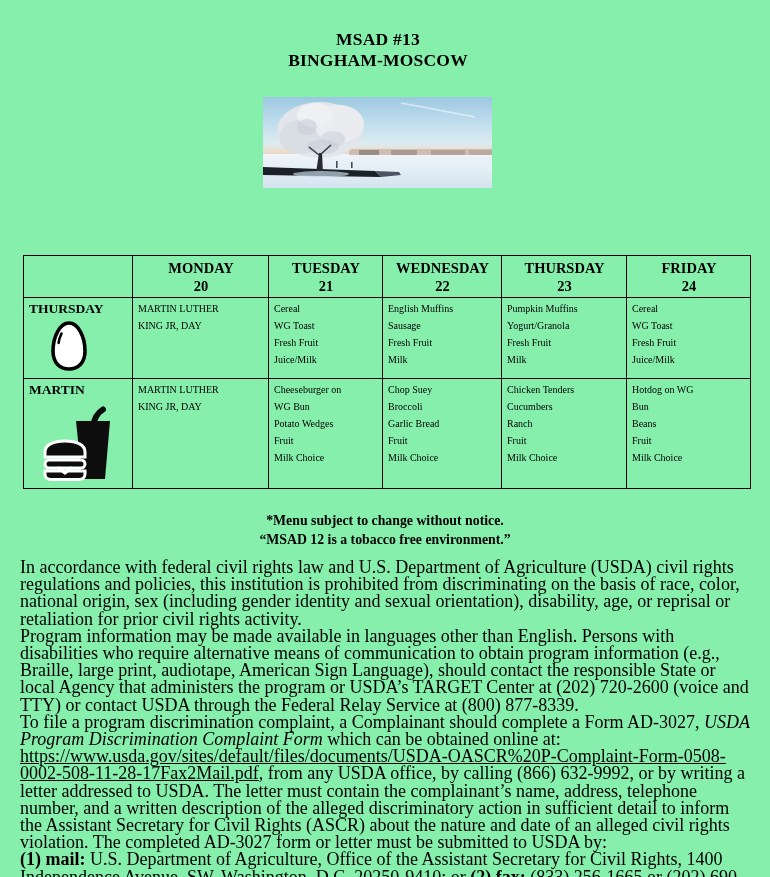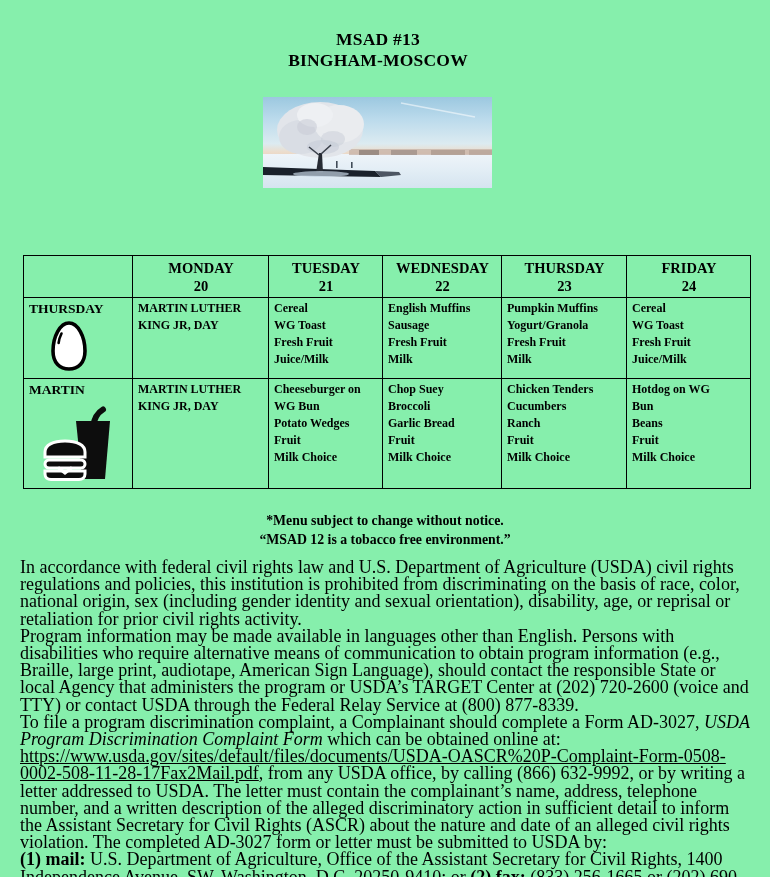--- a/index.html
+++ b/index.html
@@ -16,21 +16,21 @@
   .photo svg{display:block;}
 
   
   .attribution{position:absolute;left:278px;top:192px;width:226px;
     font-family:"Liberation Sans",sans-serif;font-size:11.5px;line-height:21px;color:#3d3d3d;}
   .attribution .alink{color:#4d809c;text-decoration:underline;cursor:pointer;}
 
   
   .menu-table{position:absolute;left:23px;top:255px;width:727px;border-collapse:collapse;table-layout:fixed;}
   .menu-table th,.menu-table td{border:1px solid #000;vertical-align:top;padding:2px 4px 2px 5px;
-    font-size:12px;line-height:17px;text-align:left;font-weight:bold;}
+    font-size:10px;line-height:17px;text-align:left;font-weight:normal;}
   .menu-table .day-h{font-weight:bold;font-size:14.5px;line-height:18px;text-align:center;padding-top:3px;}
   .menu-table .row-label{font-weight:bold;font-size:13.5px;}
   .cell-pre{white-space:pre-line;}
   .monday-cell-b{padding-top:16px;}
   .monday-cell-l{padding-top:18px;}
   tr.hdr-row{height:37px;} tr.bf-row{height:73px;} tr.ln-row{height:110px;}
   .egg-wrap{margin:3px 0 0 20px;} .lunch-wrap{margin:7px 0 0 12px;}
 
   
   .notices{position:absolute;top:511px;left:0;width:770px;text-align:center;

